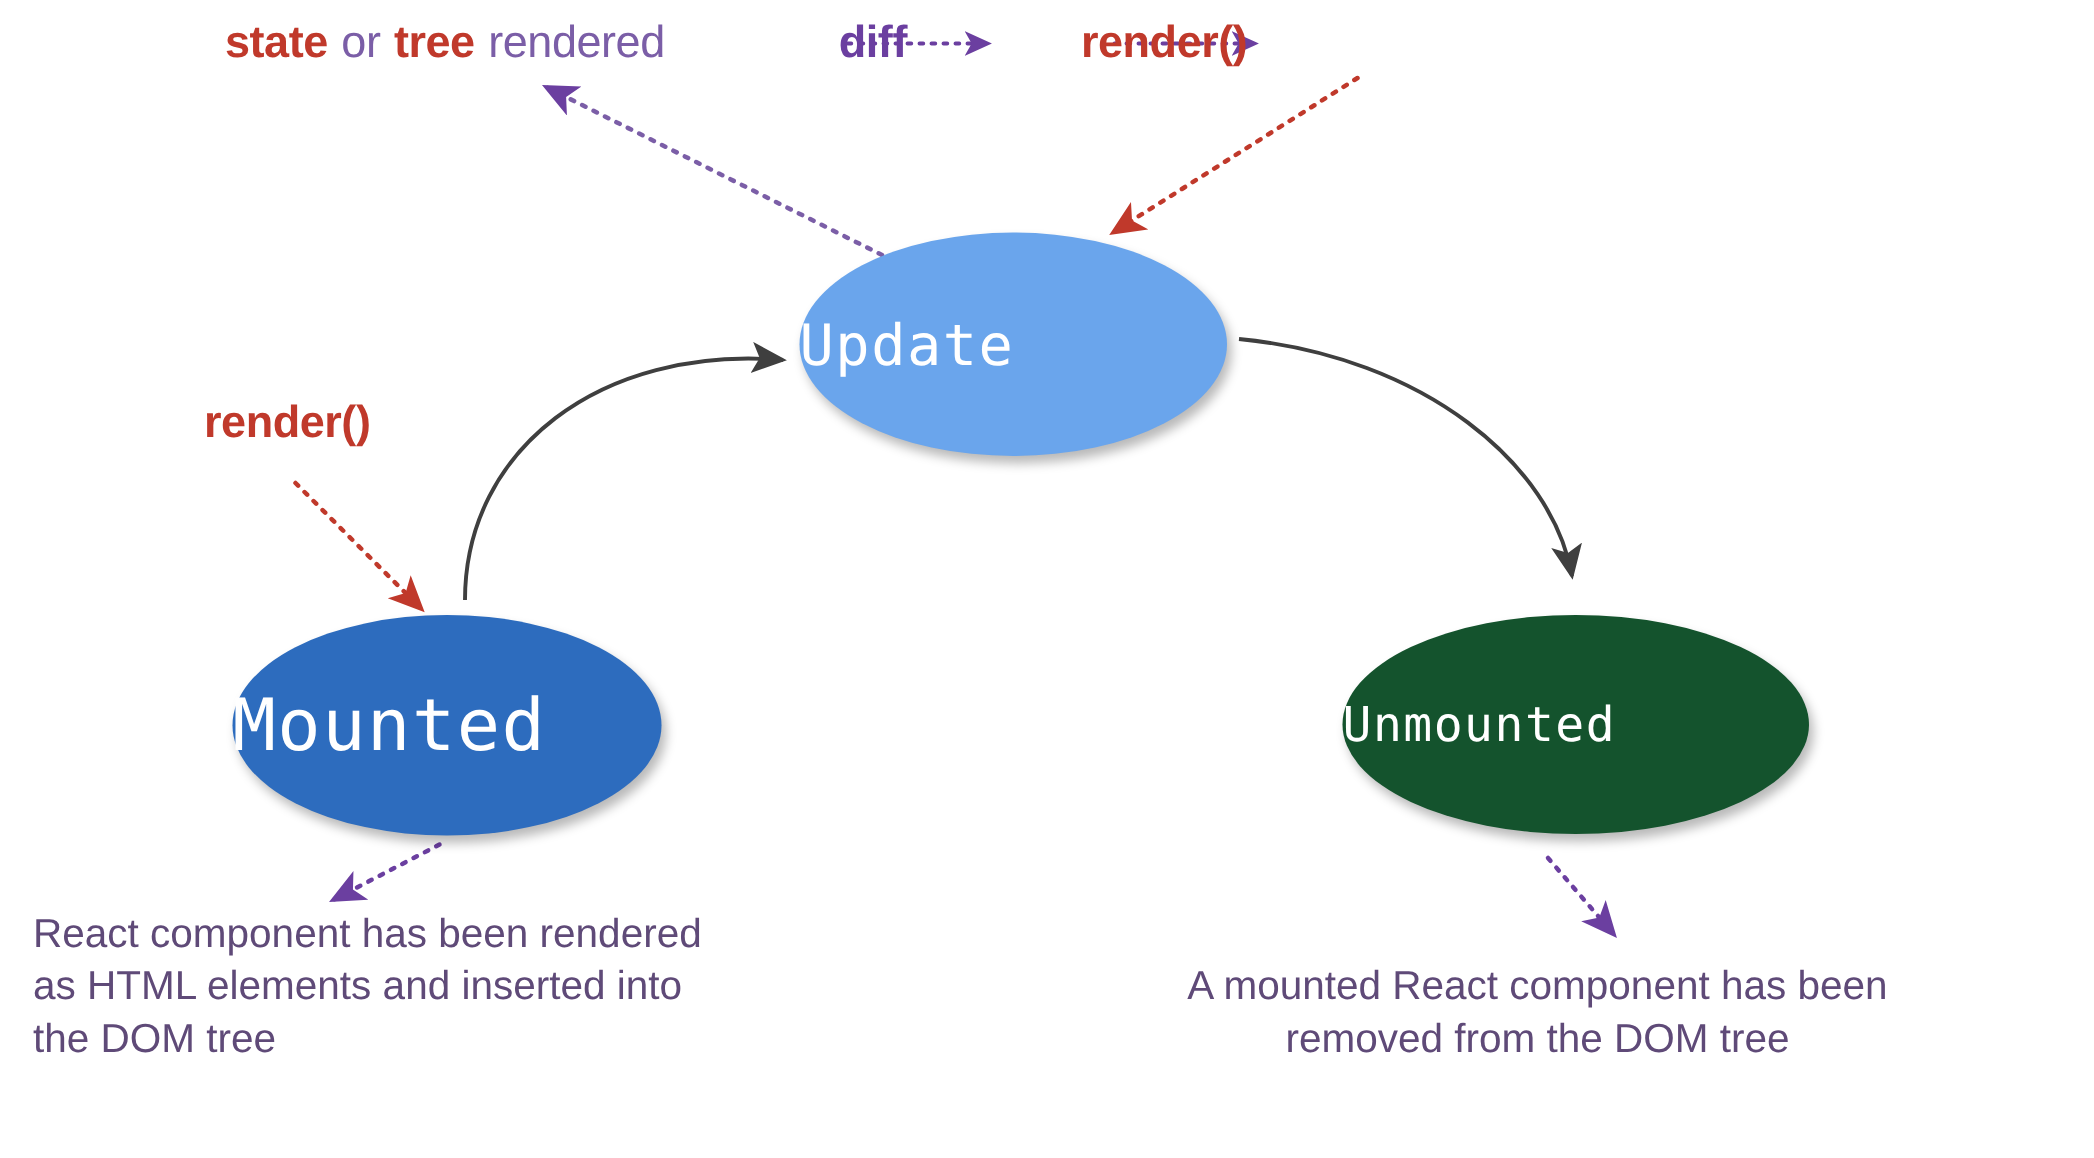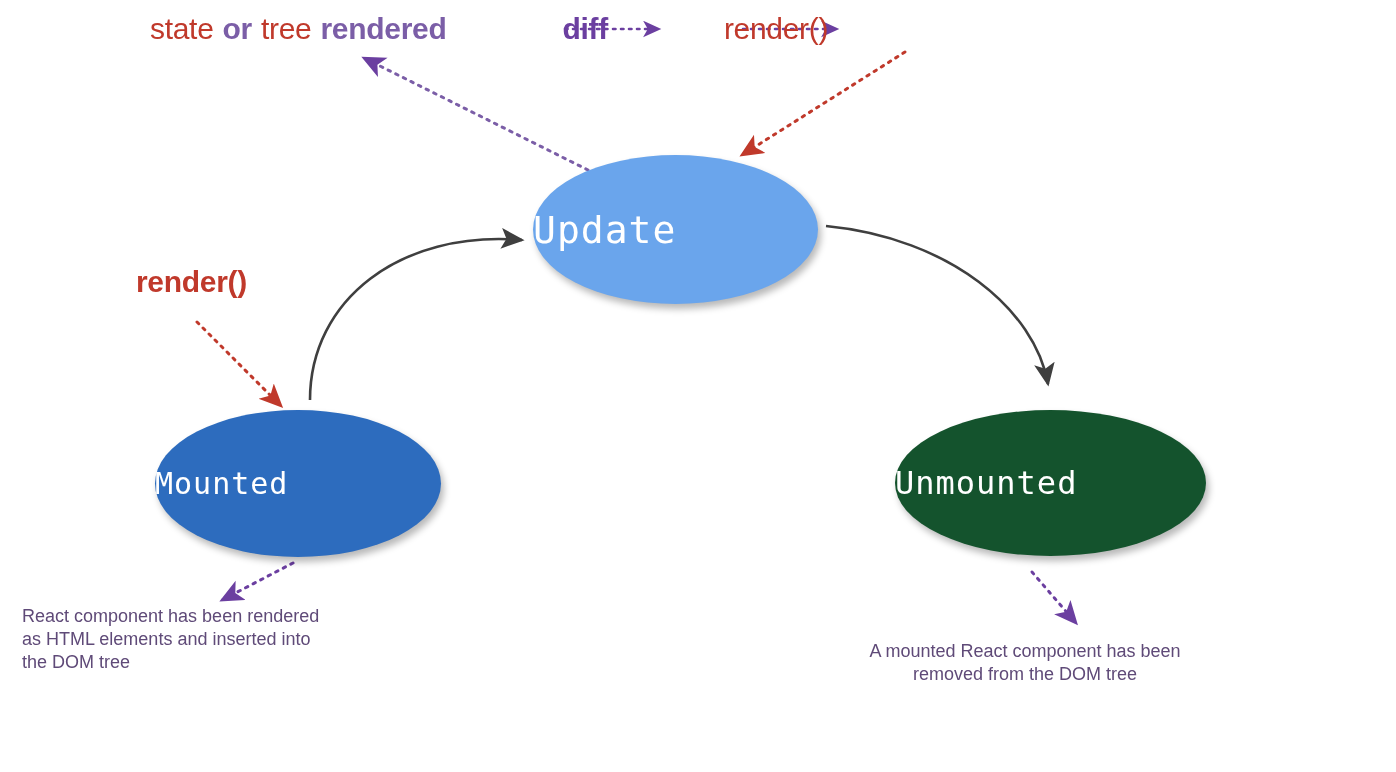--- a/index.html
+++ b/index.html
@@ -32,26 +32,26 @@
     top: 6px;
     height: 46px;
     display: flex;
     align-items: center;
     white-space: nowrap;
     font-size: 30px;
     line-height: 46px;
   }
   .tok-red {
     color: #c0392b;
-    font-weight: normal;
+    font-weight: bold;
     letter-spacing: -0.3px;
   }
   .tok-purple {
     color: #7b5ea7;
-    font-weight: bold;
+    font-weight: normal;
     letter-spacing: -0.3px;
   }
   .tok-purple-bold {
     color: #6b3fa0;
     font-weight: bold;
     letter-spacing: -0.3px;
     text-align: center;
   }
   .sp { display: inline-block; width: 9px; }
 
@@ -90,36 +90,36 @@
     height: 149px;
     background: #6aa5ec;
     font-size: 38px;
   }
   #node-mounted {
     left: 155px;
     top: 410px;
     width: 286px;
     height: 147px;
     background: #2d6cbe;
-    font-size: 30px;
+    font-size: 48px;
   }
   #node-unmounted {
     left: 895px;
     top: 410px;
     width: 311px;
     height: 146px;
     background: #14532d;
     font-size: 32px;
   }
 
   
   .caption {
     position: absolute;
     color: #5f4a78;
-    font-size: 18px;
+    font-size: 27px;
     line-height: 1.29;
     white-space: pre-line;
   }
   #caption-mounted {
     left: 22px;
     top: 605px;
     width: 620px;
   }
   #caption-unmounted {
     left: 705px;

